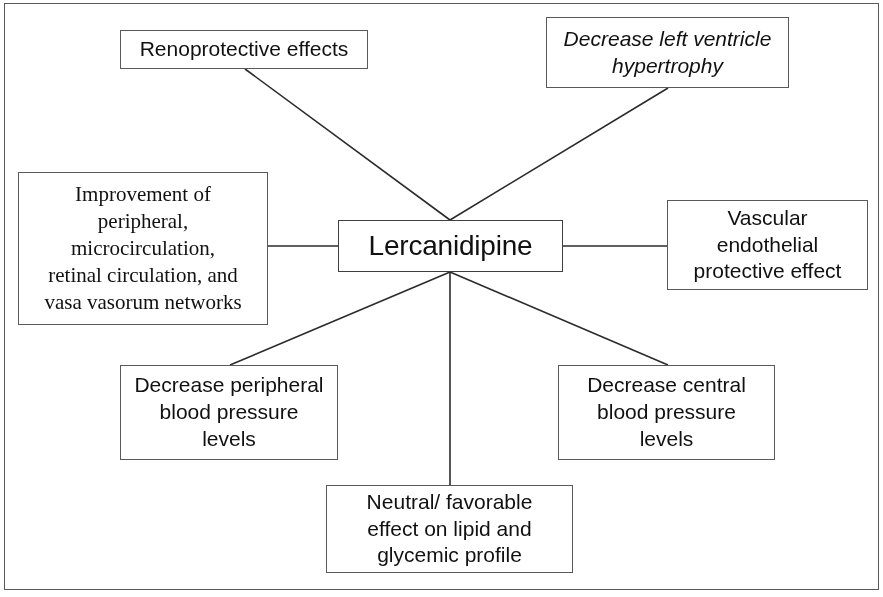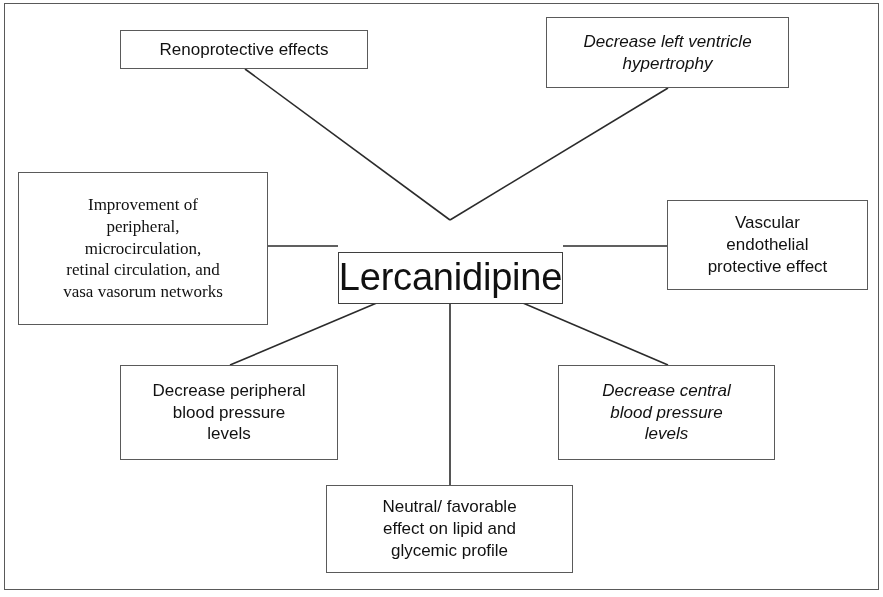--- a/index.html
+++ b/index.html
@@ -44,27 +44,26 @@
     align-items: center;
     justify-content: center;
     text-align: center;
     color: #111111;
     line-height: 1.28;
     padding: 2px 6px;
     white-space: pre-line;
   }
   .node.center {
     border: 1.5px solid #3f3f3f;
-    font-size: 38px;
+    font-size: 28px;
     line-height: 1.1;
     letter-spacing: -0.2px;
-    margin-top: 32px;
   }
   .node.satellite {
-    font-size: 17px;
+    font-size: 21px;
   }
   
   #node-renoprotective {
     left: 120px; top: 30px; width: 248px; height: 39px;
   }
   #node-lvh {
     left: 546px; top: 17px; width: 243px; height: 71px; font-style: italic;
   }
   #node-improvement {
     left: 18px; top: 172px; width: 250px; height: 153px; font-family: Liberation Serif, serif;
@@ -72,21 +71,21 @@
   #node-center {
     left: 338px; top: 220px; width: 225px; height: 52px;
   }
   #node-vascular {
     left: 667px; top: 200px; width: 201px; height: 90px;
   }
   #node-peripheral-bp {
     left: 120px; top: 365px; width: 218px; height: 95px;
   }
   #node-central-bp {
-    left: 558px; top: 365px; width: 217px; height: 95px; font-style: italic;
+    left: 558px; top: 365px; width: 217px; height: 95px;
   }
   #node-lipid {
     left: 326px; top: 485px; width: 247px; height: 88px; align-items: center;
   }
 </style>
 </head>
 <body>
 
 <div id="canvas">
 

